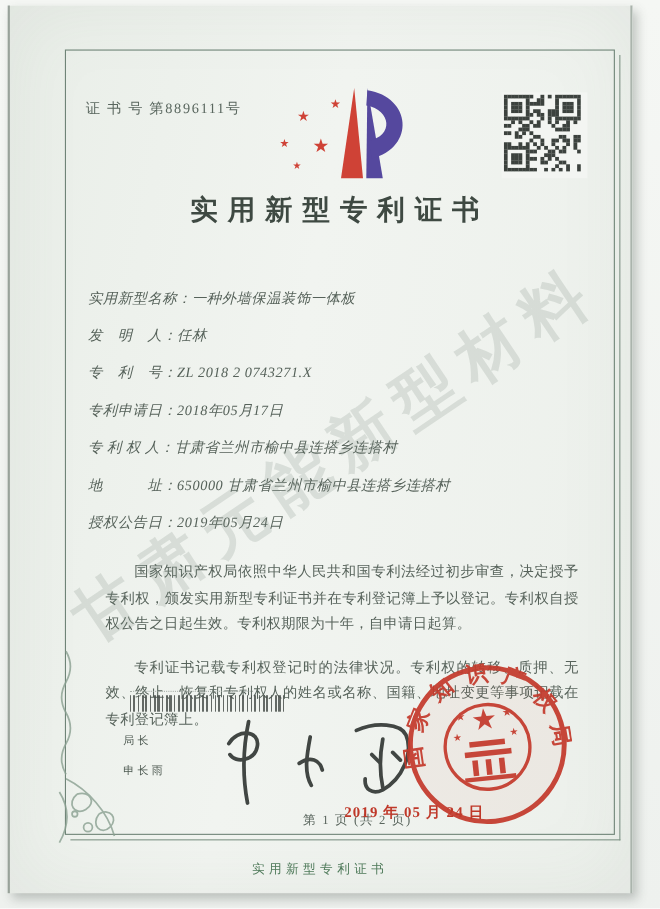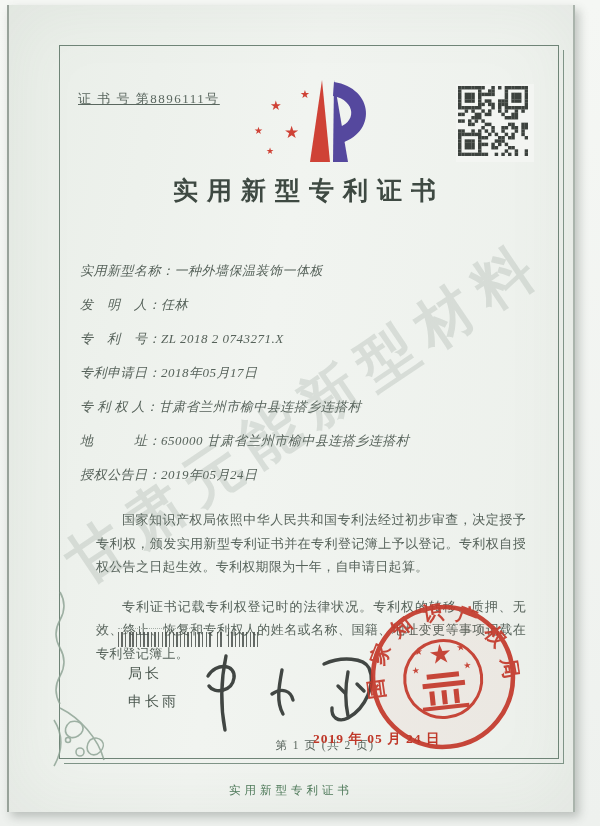--- a/index.html
+++ b/index.html
@@ -14,21 +14,21 @@
   .paper{position:absolute;left:7px;top:5px;width:564px;height:807px;
     background:linear-gradient(100deg,#e9eee8 0%,#f1f4f0 45%,#ecf0eb 100%);
     border-left:2px solid #98a29a;border-right:2px solid #aab4ac;
     box-shadow:4px 5px 9px rgba(70,80,74,.30), inset 0 0 70px rgba(120,135,125,.09);}
   
   .frame{position:absolute;left:50px;top:40px;width:498px;height:712px;
     border:1.5px solid #6f8477;}
   .frame::after{content:"";position:absolute;top:4px;left:4px;right:-6px;bottom:-6px;
     border-right:1.5px solid #7f9487;border-bottom:1.5px solid #7f9487;pointer-events:none;}
 
-  .cert-no{position:absolute;left:18px;top:44px;font-size:13px;letter-spacing:1.5px;color:#5a675f;text-decoration:underline;}
+  .cert-no{position:absolute;left:18px;top:44px;font-size:13px;letter-spacing:1.5px;color:#5a675f;}
   .logo{position:absolute;left:188px;top:30px;width:134px;height:96px;}
   .qr{position:absolute;right:24px;top:38px;width:74px;height:74px;background:#f3f5f2;padding:2px;}
   .qr svg{width:70px;height:70px;display:block;}
 
   .title{position:absolute;top:128px;left:0;width:100%;text-align:center;
     font-size:25px;font-weight:700;letter-spacing:9px;color:#3e4942;}
 
   .fields{position:absolute;left:20px;top:208px;width:462px;font-size:13px;color:#56625a;}
   .fields .row{position:relative;height:34px;line-height:34px;white-space:nowrap;letter-spacing:.5px;font-style:italic;}
   .fields .pair2{position:absolute;left:235px;top:0;}
@@ -36,21 +36,21 @@
   .paras{position:absolute;left:20px;top:446px;width:462px;}
   .paras p{margin:16px;font-size:13px;line-height:23.5px;color:#57635b;
     text-align:justify;text-indent:2em;letter-spacing:.3px;}
 
   .barcode{position:absolute;left:58px;top:586px;width:142px;height:15px;opacity:.85;
     background:repeating-linear-gradient(90deg,#4b514d 0 1.5px,transparent 1.5px 3px,
       #4b514d 3px 5px,transparent 5px 7.5px,#4b514d 7.5px 8.5px,transparent 8.5px 11px);}
   .barcode::before{content:"";position:absolute;left:0;right:30px;top:-4px;
     border-top:1px dotted #9aa39c;}
 
-  .director{position:absolute;left:68px;top:614px;font-size:14px;color:#4c5850;
+  .director{position:absolute;left:52px;top:614px;font-size:10px;color:#4c5850;
     letter-spacing:3px;line-height:28px;}
   .sig{position:absolute;left:132px;top:594px;width:218px;height:102px;}
 
   .seal{position:absolute;left:306px;top:554px;width:154px;height:154px;
     transform:rotate(-6deg);opacity:.93;z-index:5;}
   .seal-date{position:absolute;left:253px;top:684px;width:174px;
     font-size:13.5px;font-weight:700;color:#bf3829;letter-spacing:1px;z-index:6;}
 
   .page-no{position:absolute;left:16px;bottom:5px;width:100%;text-align:center;
     font-size:11.5px;color:#5a665e;letter-spacing:1.5px;}

